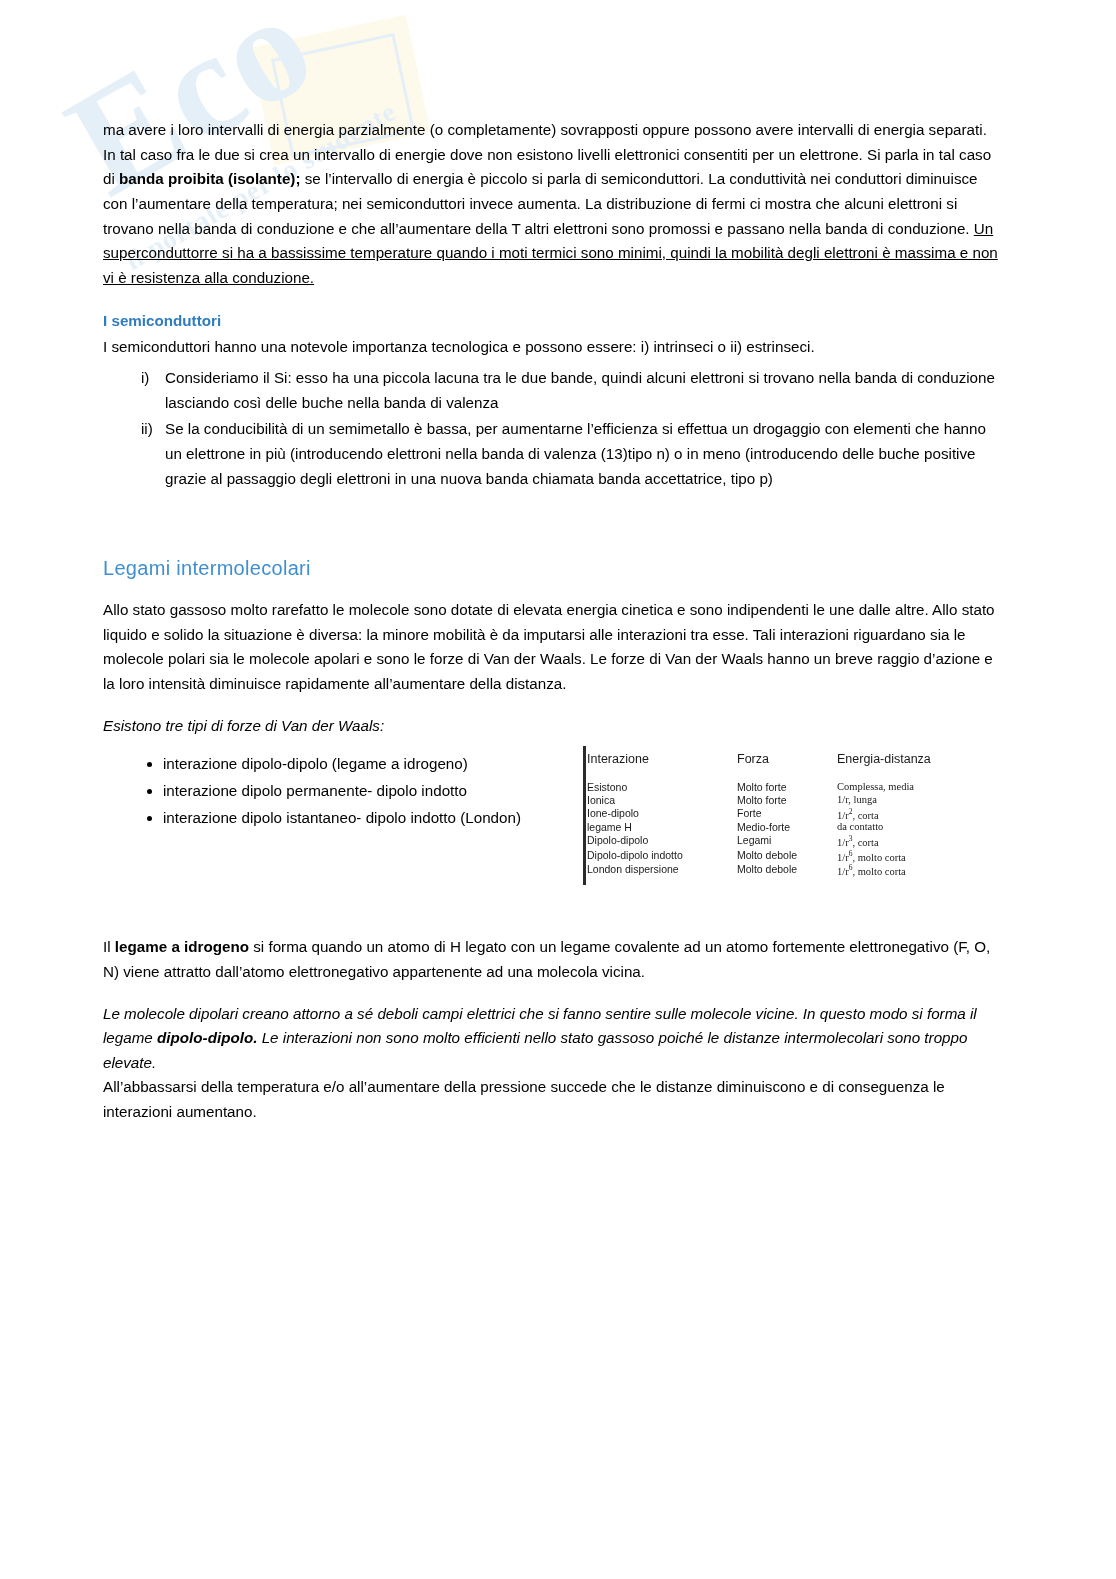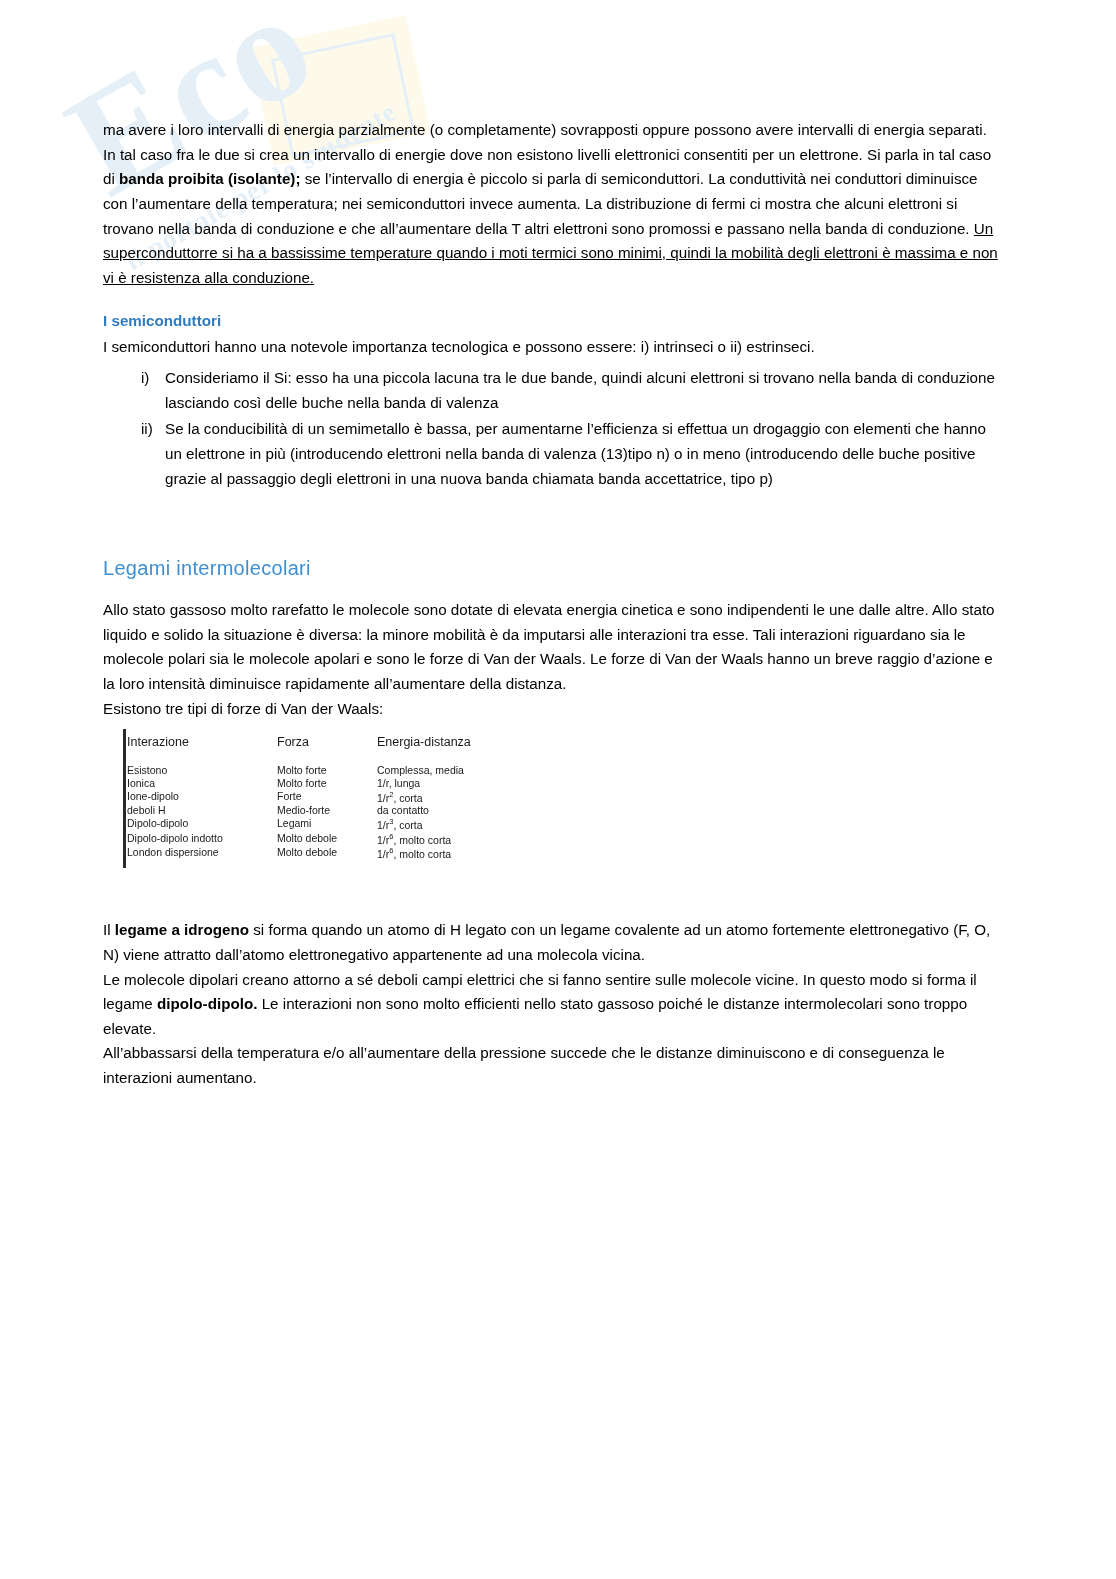--- a/index.html
+++ b/index.html
@@ -76,20 +76,22 @@
     z-index: 2;
     padding: 118px 118px 0 103px;
   }
   p.body {
     font-size: 15.2px;
     line-height: 1.62;
     margin: 0 0 0 0;
     text-align: left;
   }
   p.spaced {
+    margin-top: 17px;
+    font-style: italic;
   }
   .underline {
     text-decoration: underline;
   }
   b, strong { font-weight: bold; }
   .heading-italic {
     color: #2f7cc0;
     font-size: 15.2px;
     margin: 22px 0 6px 0;
   }
@@ -167,21 +169,21 @@
     padding: 0 0 14px 0;
     color: #1a1a1a;
   }
   table.vdw td {
     padding: 0.5px 0;
     vertical-align: top;
     white-space: nowrap;
   }
   table.vdw td.c1 { width: 150px; }
   table.vdw td.c2 { width: 100px; }
-  table.vdw td.c3 { width: 150px; }
+  table.vdw td.c3 { width: 150px; font-family: Liberation Serif, serif; }
   table.vdw th.c1 { width: 150px; }
   table.vdw th.c2 { width: 100px; }
   table.vdw th.c3 { width: 150px; }
   sup { font-size: 7.5px; }
   .tail-gap { height: 58px; }
 </style>
 </head>
 <body>
 
 <div class="page">
@@ -214,20 +216,25 @@
 
     <div class="section-gap"></div>
 
     <h2 class="heading-blue">Legami intermolecolari</h2>
 
     <p class="body">Allo stato gassoso molto rarefatto le molecole sono dotate di elevata energia cinetica e sono indipendenti le une dalle altre. Allo stato liquido e solido la situazione è diversa: la minore mobilità è da imputarsi alle interazioni tra esse. Tali interazioni riguardano sia le molecole polari sia le molecole apolari e sono le forze di Van der Waals. Le forze di Van der Waals hanno un breve raggio d’azione e la loro intensità diminuisce rapidamente all’aumentare della distanza.</p>
 
     <p class="body spaced">Esistono tre tipi di forze di Van der Waals:</p>
 
     <div class="two-col">
+      <ul class="bullets">
+        <li>interazione dipolo-dipolo (legame a idrogeno)</li>
+        <li>interazione dipolo permanente- dipolo indotto</li>
+        <li>interazione dipolo istantaneo- dipolo indotto (London)</li>
+      </ul>
 
       <div class="table-figure">
         <table class="vdw">
           <thead>
             <tr>
               <th class="c1">Interazione</th>
               <th class="c2">Forza</th>
               <th class="c3">Energia-distanza</th>
             </tr>
           </thead>
@@ -241,21 +248,21 @@
               <td class="c1">Ionica</td>
               <td class="c2">Molto forte</td>
               <td class="c3"><span>1/r,  lunga</span></td>
             </tr>
             <tr>
               <td class="c1">Ione-dipolo</td>
               <td class="c2">Forte</td>
               <td class="c3"><span>1/r</span><sup>2</sup><span>, corta</span></td>
             </tr>
             <tr>
-              <td class="c1">deboli H</td>
+              <td class="c1">legame H</td>
               <td class="c2">Medio-forte</td>
               <td class="c3"><span>da contatto</span></td>
             </tr>
             <tr>
               <td class="c1">Dipolo-dipolo</td>
               <td class="c2">Legami</td>
               <td class="c3"><span>1/r</span><sup>3</sup><span>, corta</span></td>
             </tr>
             <tr>
               <td class="c1">Dipolo-dipolo indotto</td>

